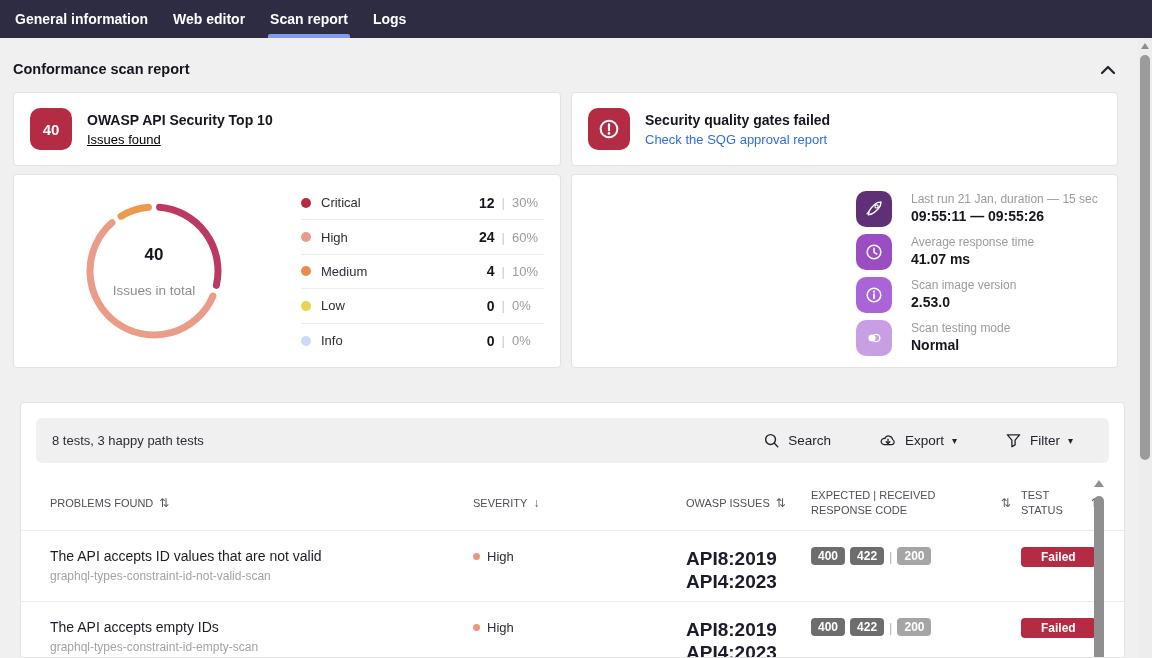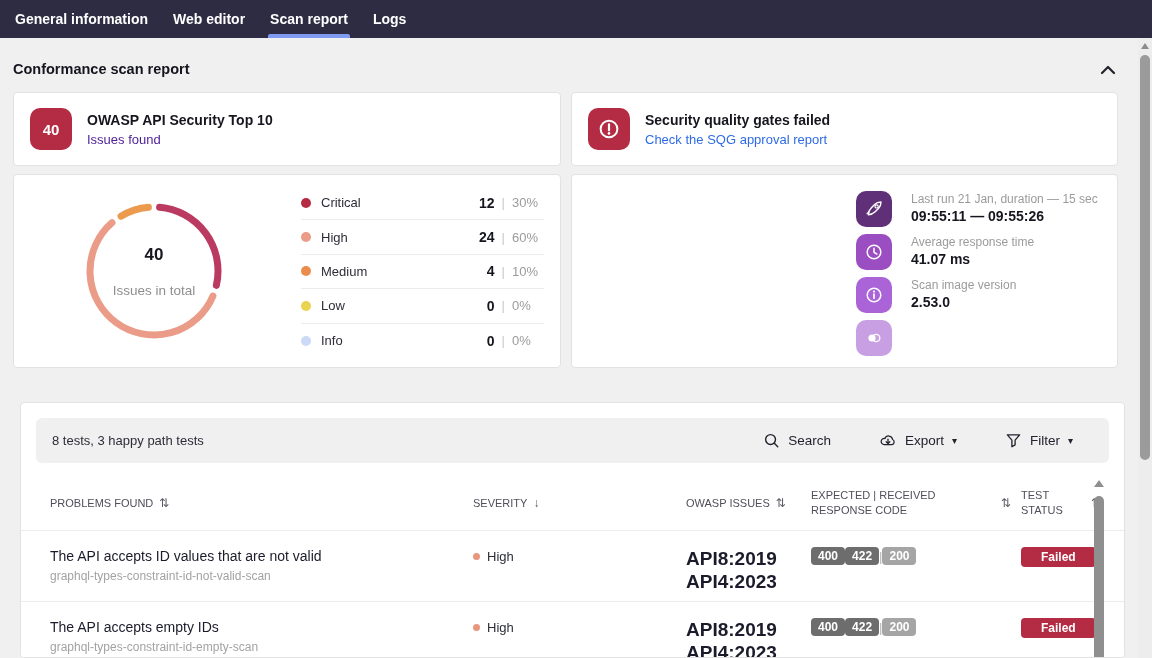--- a/index.html
+++ b/index.html
@@ -29,21 +29,21 @@
                   display:flex; align-items:center; justify-content:center; }
 
   
   .card { position:absolute; background:#ffffff; border:1px solid #e2e2e2; border-radius:4px; }
   .card-owasp { left:13px; top:92px; width:548px; height:74px; display:flex; align-items:center; padding:0 16px; gap:15px; }
   .card-sqg   { left:571px; top:92px; width:547px; height:74px; display:flex; align-items:center; padding:0 16px; gap:15px; }
   .sq-badge { width:42px; height:42px; border-radius:10px; flex:0 0 auto;
               display:flex; align-items:center; justify-content:center;
               color:#fff; font-size:15px; font-weight:700; }
   .card-title { font-size:14px; font-weight:700; color:#16161f; line-height:20px; }
-  .card-sub   { font-size:13px; color:#4c1d95; line-height:19px; }
+  .card-sub   { font-size:13px; color:#000000; line-height:19px;text-decoration:underline; }
   .card-link  { font-size:13px; color:#2f6be4; line-height:19px; cursor:pointer; }
 
   .card-issues { left:13px; top:174px; width:548px; height:194px; }
   .card-tests  { left:571px; top:174px; width:547px; height:194px; }
 
   .chart-box { position:absolute; left:65px; top:21px; width:150px; height:150px; }
   .chart-center { position:absolute; inset:0; display:flex; flex-direction:column;
                   align-items:center; justify-content:center; text-align:center; }
   .chart-num { font-size:17px; font-weight:700; color:#16161f; }
   .chart-cap { font-size:13.5px; color:#8e8e8e; margin-top:18px; }
@@ -85,21 +85,21 @@
   .th .push { margin-left:auto; }
 
   .trow { display:grid; grid-template-columns:423px 213px 125px 210px 90px;
           padding-left:29px; padding-top:16px; min-height:71px; align-items:start;
           border-bottom:1px solid #ececec; background:#fff; cursor:pointer; }
   .row-title { font-size:14px; color:#1b1b2b; line-height:19px; }
   .row-id { font-size:12px; color:#a3a3a3; margin-top:3px; }
   .sev { display:flex; align-items:center; gap:7px; font-size:13px; color:#2d2d38; padding-top:2px; }
   .sev-dot { width:7px; height:7px; border-radius:50%; }
   .owasp { font-size:19px; font-weight:700; color:#1b1b2b; line-height:23px; }
-  .codes { display:flex; align-items:center; padding-top:0px; }
+  .codes { display:flex; align-items:center; gap:5px; padding-top:0px; }
   .code-badge { color:#fff; font-size:12px; font-weight:700; padding:2px 7px; border-radius:4px; }
   .code-sep { color:#b5b5b5; font-size:13px; }
   .status-badge { display:inline-block; color:#fff; font-size:12px; font-weight:700;
                   padding:3px 20px; border-radius:4px; }
 
   .inner-scrollbar { position:absolute; right:20px; top:73px; bottom:0; width:10px; }
   .inner-scrollbar .sb-arrow { position:absolute; top:4px; left:0px; width:0; height:0;
         border-left:5px solid transparent; border-right:5px solid transparent;
         border-bottom:7px solid #8f8f8f; }
   .inner-scrollbar .sb-thumb { position:absolute; top:20px; bottom:0; left:0; width:10px;
@@ -244,20 +244,24 @@
           <div class="stat-value">2.53.0</div>
         </div>
       </div>
       <div class="stat-row">
         <div class="stat-icon" style="background: rgb(199, 159, 226);">
           <svg width="20" height="20" viewBox="0 0 20 20">
             <circle cx="8" cy="10" r="3.6" fill="#ffffff"></circle>
             <circle cx="12.2" cy="10" r="3.6" fill="none" stroke="#ffffff" stroke-width="1.4"></circle>
           </svg>
         </div>
+        <div class="stat-text">
+          <div class="stat-label">Scan testing mode</div>
+          <div class="stat-value">Normal</div>
+        </div>
       </div>
     </div>
   </div>
 
   <div class="card card-table">
     <div class="table-toolbar">
       <div class="toolbar-summary">8 tests, 3 happy path tests</div>
       <div class="toolbar-controls">
         <div class="toolbar-btn">
           <svg width="17" height="17" viewBox="0 0 18 18">

